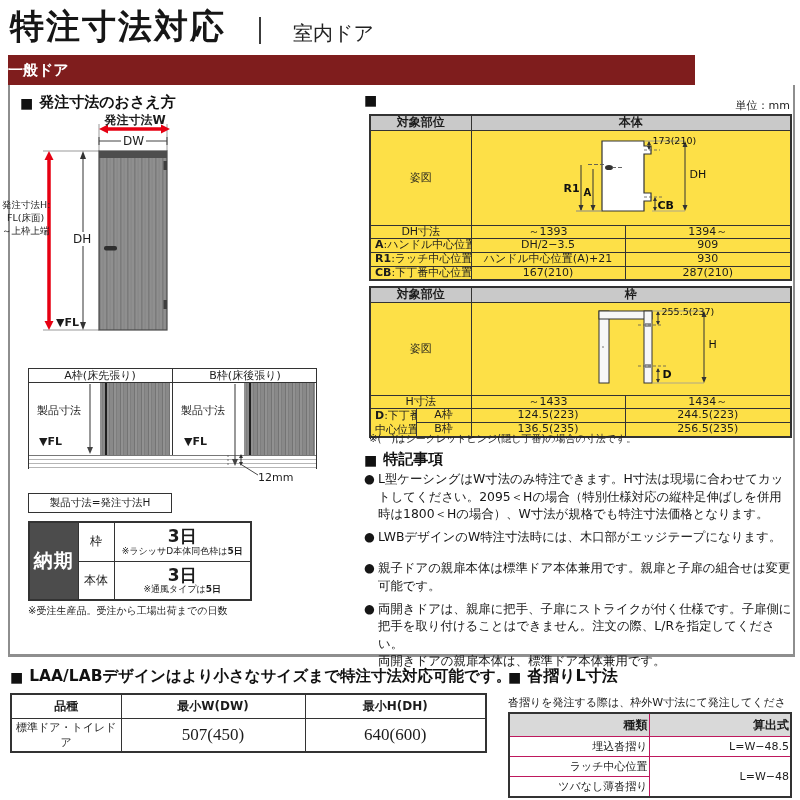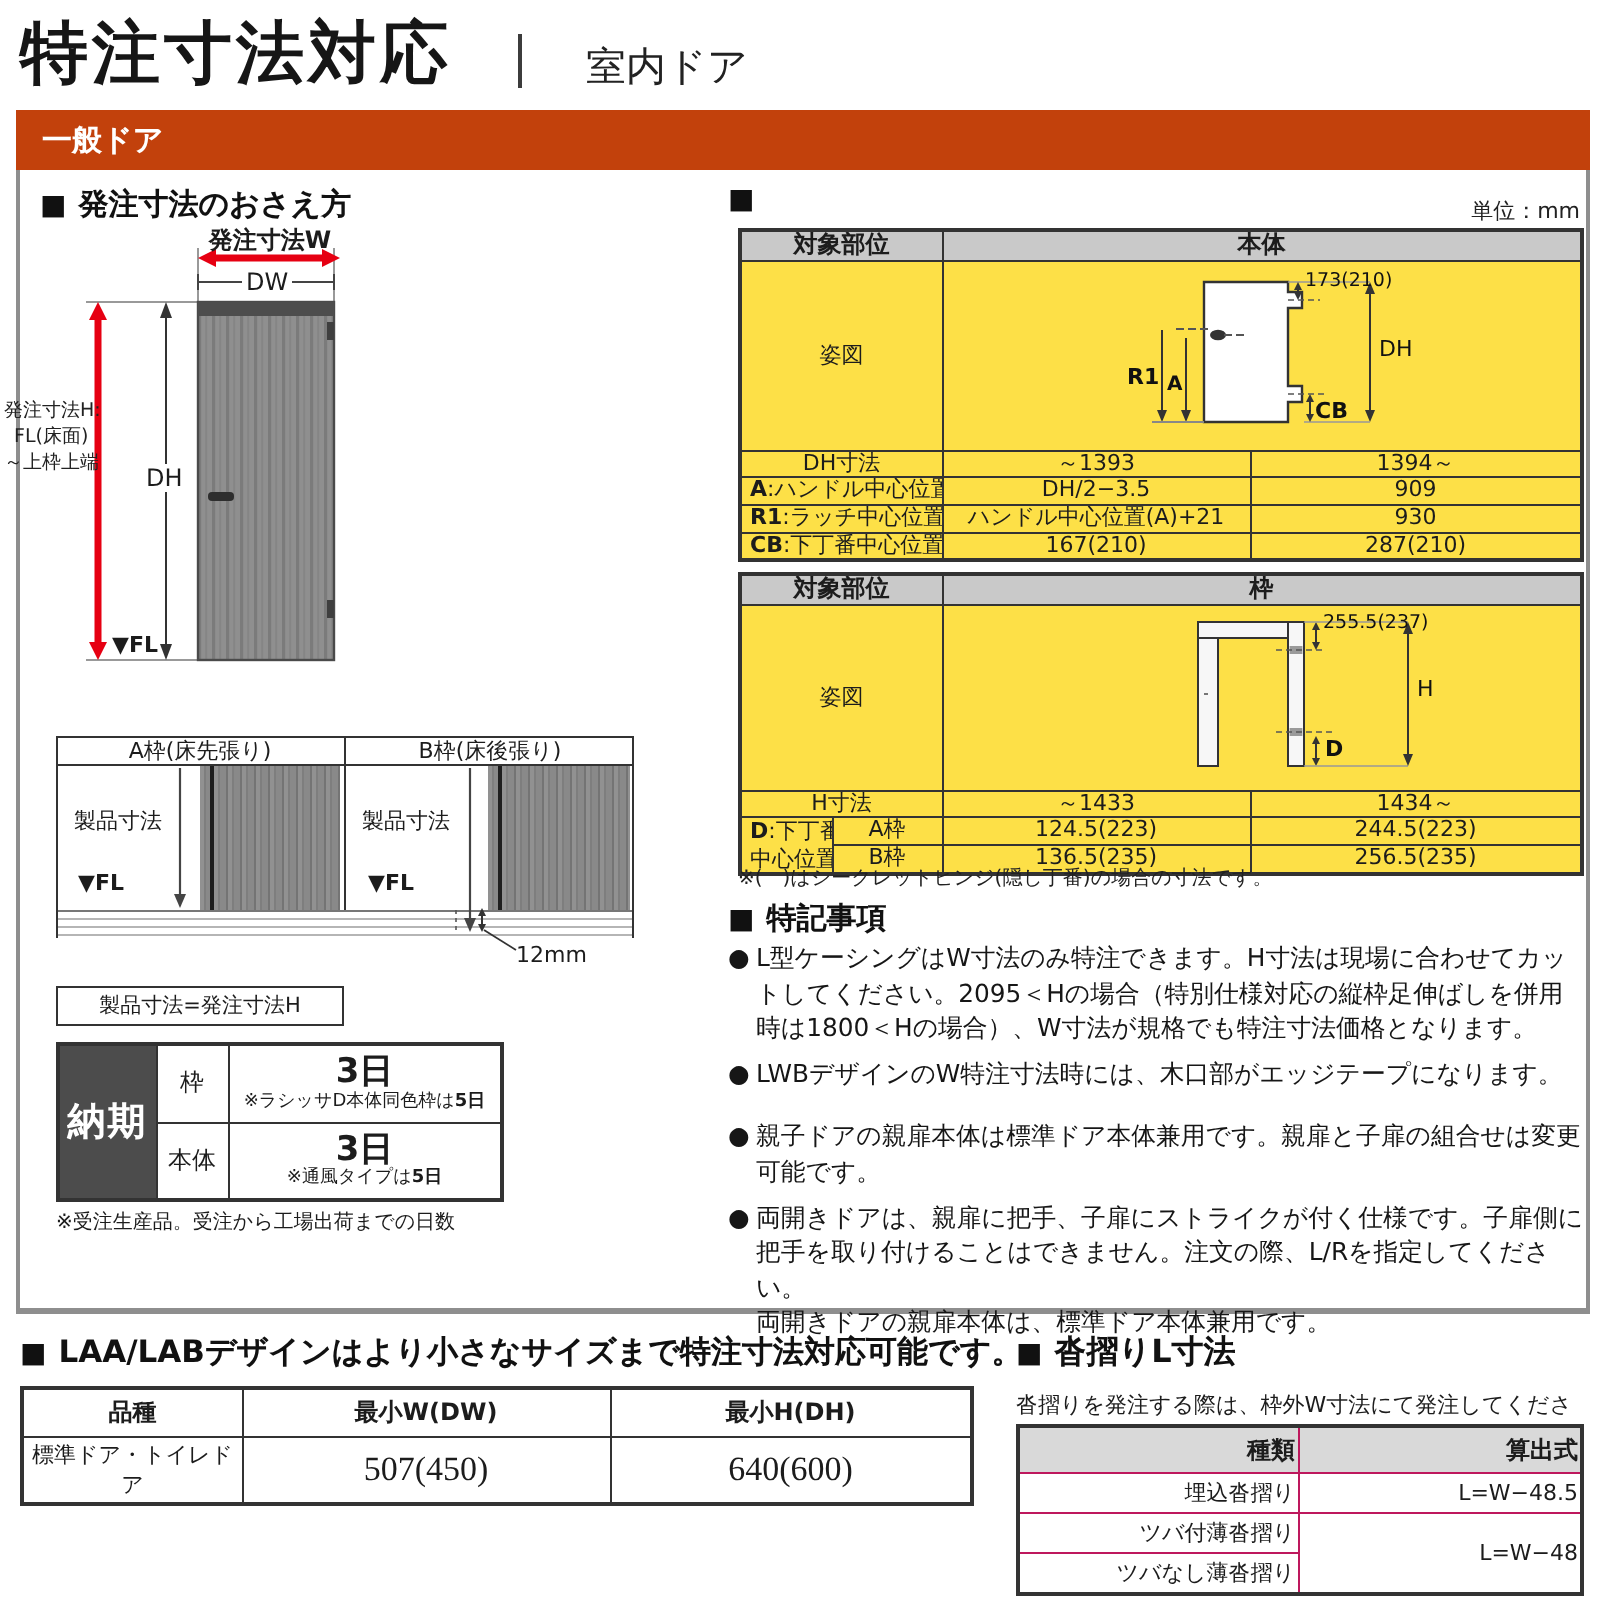--- a/index.html
+++ b/index.html
@@ -4,22 +4,22 @@
 <style>
   html,body{margin:0;padding:0;background:#fff;}
   .page{position:relative;width:800px;height:800px;background:#fff;overflow:hidden;
         font-family:"DejaVu Sans","Liberation Sans",sans-serif;color:#1c1c1c;}
   .abs{position:absolute;}
 
   
   .page-title{position:absolute;left:10px;top:4px;font-size:34px;font-weight:bold;letter-spacing:2px;color:#161616;}
   .title-divider{position:absolute;left:259px;top:17px;width:2px;height:27px;background:#3c3c3c;}
   .subtitle{position:absolute;left:293px;top:20px;font-size:20px;color:#222;}
-  .category-bar{position:absolute;left:8px;top:55px;width:787px;height:30px;background:#c2410c;color:#fff;
-        font-size:15px;font-weight:bold;line-height:30px;padding-left:13px;box-sizing:border-box;}
+  .category-bar{position:absolute;left:8px;top:55px;width:687px;height:30px;background:#7f1d1d;color:#fff;
+        font-size:15px;font-weight:bold;line-height:30px;box-sizing:border-box;}
   .content-box{position:absolute;left:8px;top:85px;width:787px;height:572px;box-sizing:border-box;
         border-left:2px solid #8e8e8e;border-right:2px solid #8e8e8e;border-bottom:3px solid #8e8e8e;}
 
   .sec-head{position:absolute;font-size:15px;font-weight:bold;display:flex;align-items:center;gap:6px;color:#111;}
   .sec-head .sq{font-size:14px;line-height:1;}
 
   
   .order-diagram{position:absolute;left:0;top:112px;width:356px;height:252px;}
   .od-label{position:absolute;font-size:12px;font-weight:600;}
   .od-small{position:absolute;font-size:9.5px;color:#222;white-space:nowrap;}
@@ -407,21 +407,21 @@
     <tbody>
         <tr class="h">
       <td>種類</td>
       <td>算出式</td>
     </tr>
     <tr>
       <td>埋込沓摺り</td>
       <td>L=W−48.5</td>
     </tr>
     <tr>
-      <td>ツバ付薄沓摺り</td>
+      <td>ラッチ中心位置</td>
       <td rowspan="2">L=W−48</td>
     </tr>
     <tr>
       <td>ツバなし薄沓摺り</td>
     </tr>
   </tbody>
     </table>
 
 </div>
 

